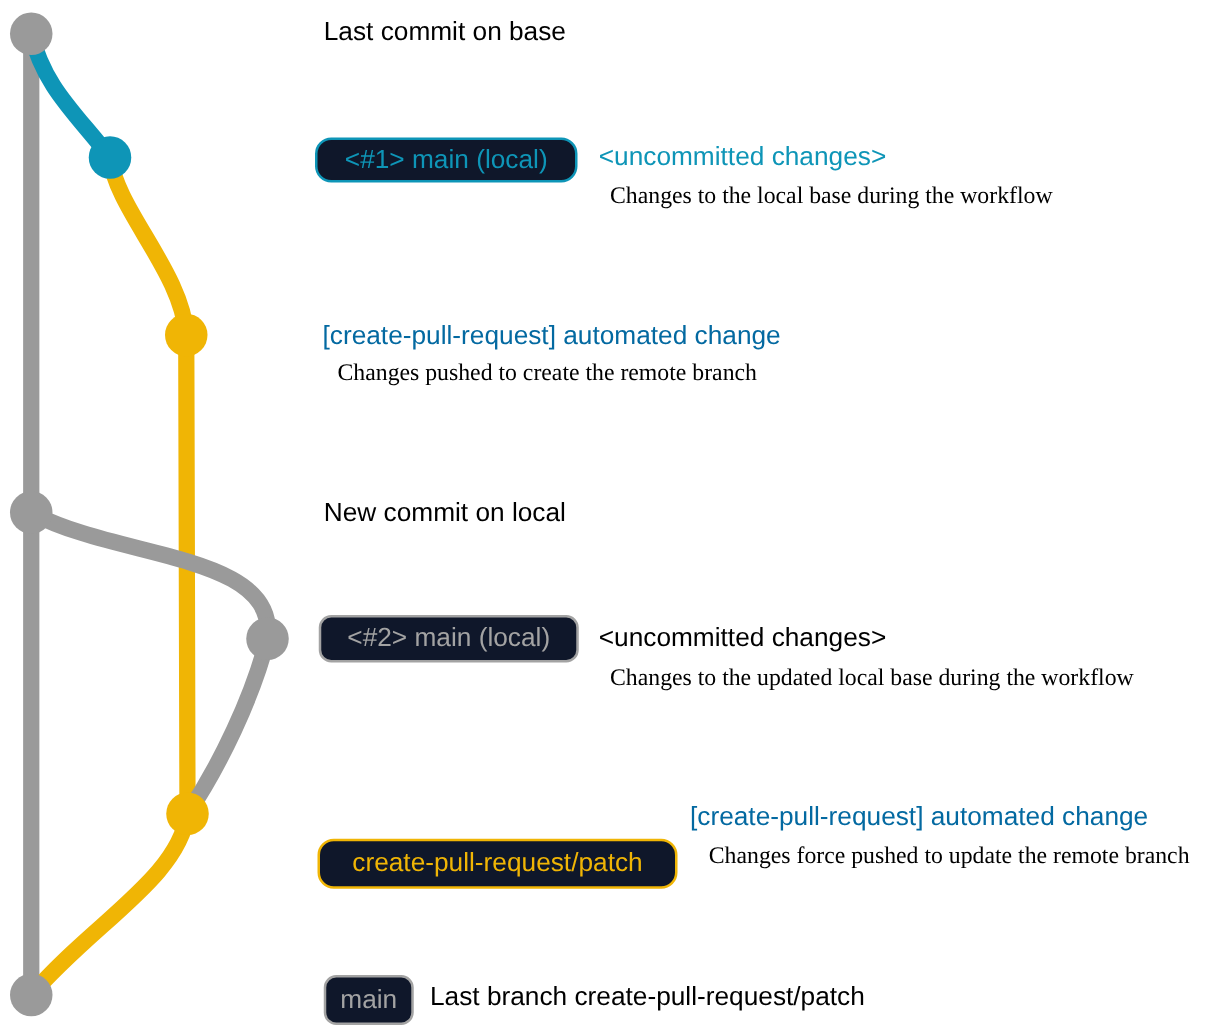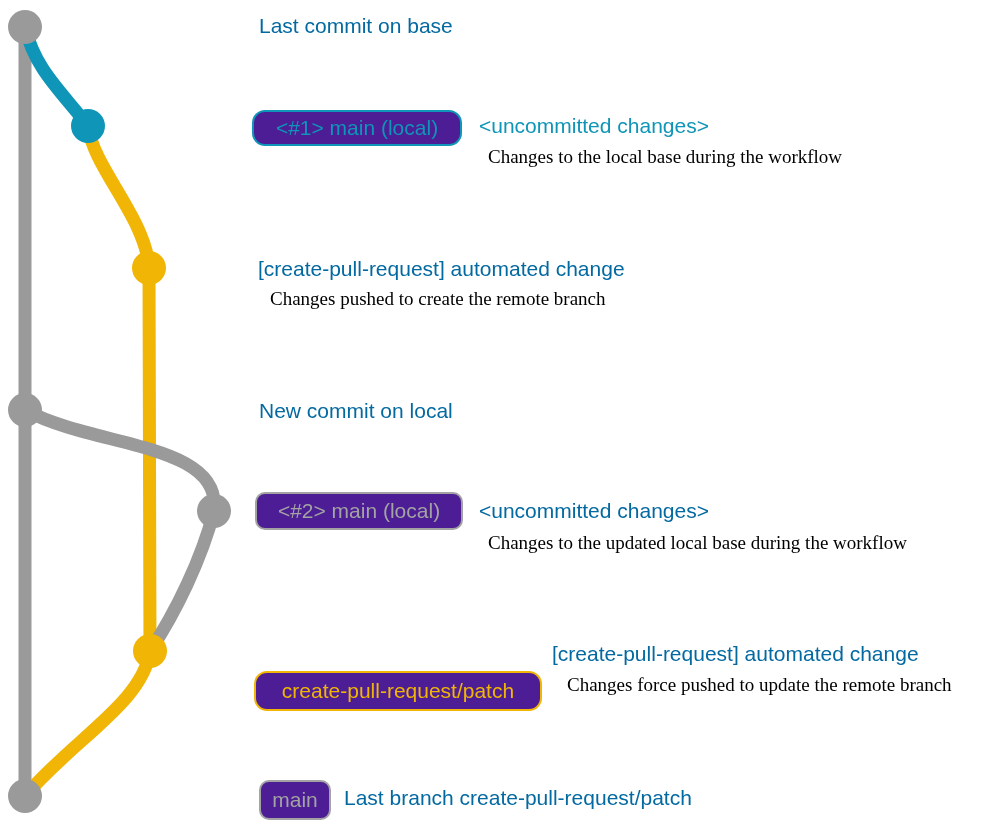--- a/index.html
+++ b/index.html
@@ -23,42 +23,42 @@
     fill: none;
     stroke-width: 13;
     stroke-linecap: round;
   }
   .label {
     position: absolute;
     font-size: 21px;
     line-height: 24px;
     white-space: nowrap;
   }
-  .gray-text  { color: #0369a1; }
+  .gray-text  { color: #000000; }
   .blue-text  { color: #0e95b7; }
   .yellow-text{ color: #0369a1; }
   .serif-note {
     position: absolute;
     font-family: "Liberation Serif", serif;
     font-size: 19px;
     line-height: 22px;
     color: #000000;
     white-space: nowrap;
   }
   .badge {
     position: absolute;
     box-sizing: border-box;
     display: flex;
     align-items: center;
     justify-content: center;
     border-radius: 13px;
     border: 2px solid;
     font-size: 21px;
     white-space: nowrap;
-    background: #4c1d95;
+    background: #0f172a;
   }
   .badge-blue   { border-color: #0e95b7; color: #0e95b7; }
   .badge-gray   { border-color: #a3a3a3; color: #a3a3a3; border-radius: 10px; }
   .badge-yellow { border-color: #f0b505; color: #f0b505; }
 </style>
 </head>
 <body>
 
 <svg id="graph-svg" width="981" height="827" viewBox="0 0 981 827" xmlns="http://www.w3.org/2000/svg">
 

